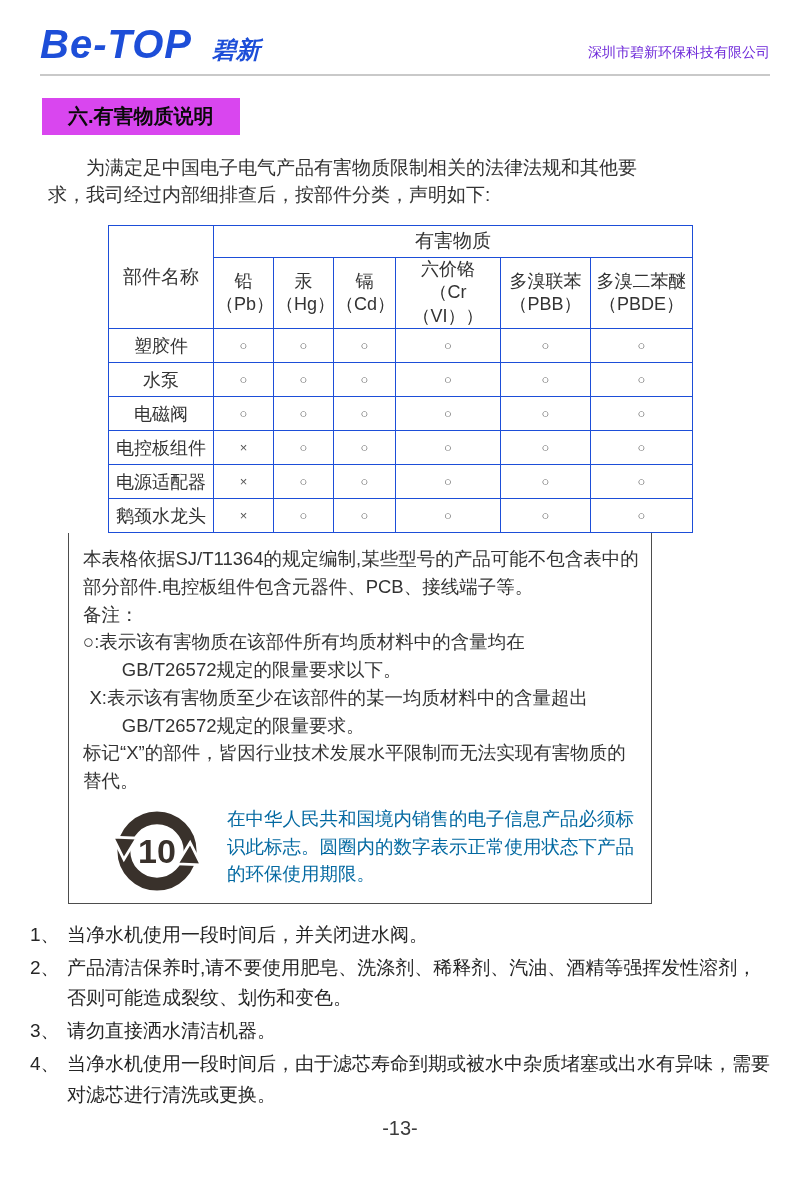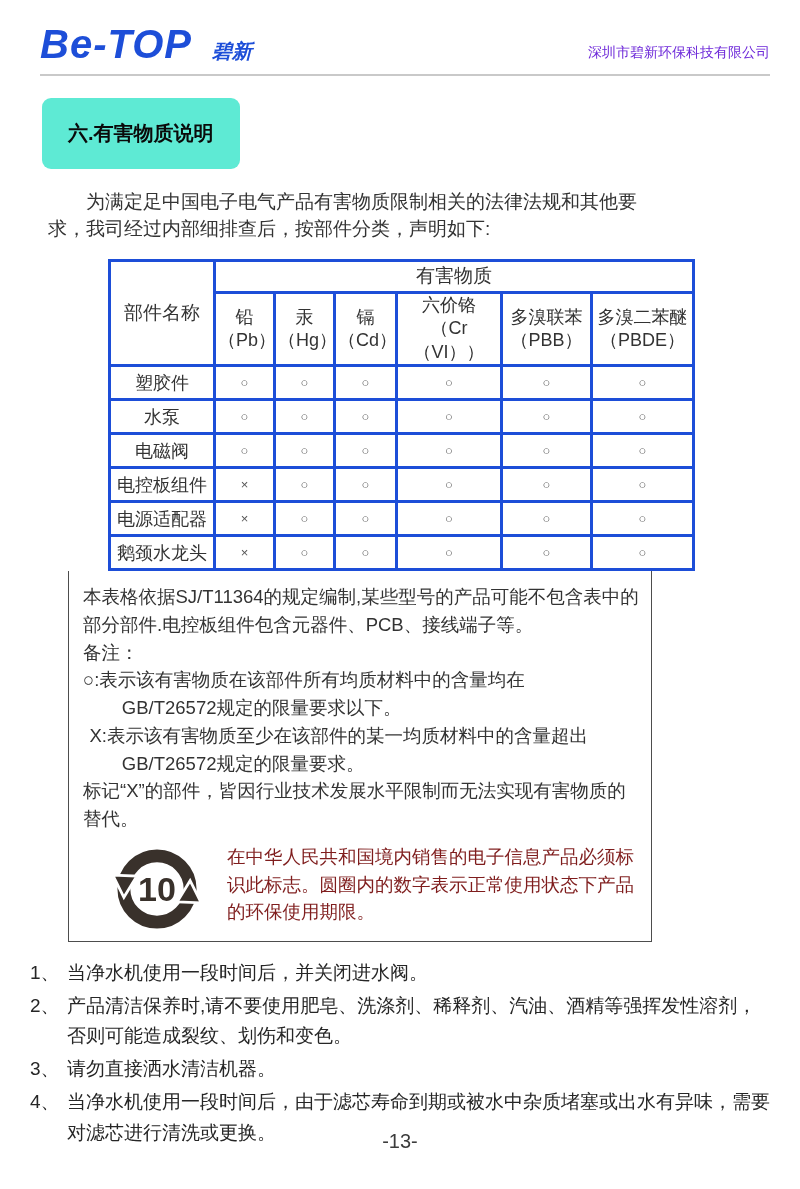--- a/index.html
+++ b/index.html
@@ -15,75 +15,75 @@
     display:flex; justify-content:space-between; align-items:flex-end;
     margin:0 30px 0 40px; padding:24px 0 10px 0;
     border-bottom:2px solid #c9c9c9;
   }
   .logo { display:flex; align-items:baseline; gap:20px; color:#1d4ed8; }
   .logo-en {
     font-size:40px; font-weight:bold; font-style:italic; letter-spacing:1px;
     line-height:1;
   }
   .logo-cn {
-    font-size:20px; font-weight:bold; font-style:italic; line-height:1;
+    font-size:24px; font-weight:bold; font-style:italic; line-height:1;
   }
   .company { font-size:14px; color:#6d28d9; padding-bottom:2px; }
 
   
   .badge {
-    display:inline-block; background:#5eead4; border-radius:9px;
-    padding:22px 26px; font-size:20px; font-weight:bold; color:#0a0a0a;
+    display:inline-block; background:#d946ef; border-radius:0;
+    padding:5px 26px; font-size:20px; font-weight:bold; color:#0a0a0a;
     margin-left:42px;
   }
   .badge-6 { margin-top:22px; }
   .badge-7 { margin-top:34px; }
 
   
   .intro {
     width:600px; margin:20px 0 16px 48px;
     font-size:19px; line-height:1.42; text-indent:2em; color:#333;
   }
 
   
   table.hazard {
     margin-left:108px; width:584px; border-collapse:collapse;
     table-layout:fixed; color:#333;
   }
   table.hazard td {
-    border:3px solid #1d4ed8; text-align:center; vertical-align:middle;
+    border:1px solid #1d4ed8; text-align:center; vertical-align:middle;
     padding:0 2px;
   }
   .group-h { height:32px; font-size:19px; }
   .sub-h   { height:54px; font-size:18px; line-height:1.3; }
   .part-h  { font-size:19px; }
   td.part  { height:34px; font-size:18px; }
   td.mark  { height:34px; font-size:13px; color:#555; }
 
   
   .notes {
     margin-left:68px; width:584px; border:1px solid #4d4d4d; border-top:none;
     padding:12px 12px 2px 14px; font-size:18.5px; line-height:1.5; color:#333;
   }
   .note-line.indent { padding-left:2.1em; }
   .note-line.x-line { padding-left:0.35em; }
 
   .epup { display:flex; align-items:flex-start; gap:24px; margin:10px 0 4px 28px; }
   .epup-svg { width:92px; height:92px; flex:0 0 auto; }
-  .epup-text { width:412px; font-size:18.5px; line-height:1.5; color:#7f1d1d; }
+  .epup-text { width:412px; font-size:18.5px; line-height:1.5; color:#0369a1; }
 
   
   .mlist { margin:16px 26px 0 30px; }
   .mitem { display:flex; font-size:19px; line-height:1.62; color:#262626; margin-bottom:2px; }
   .mitem .mk { flex:0 0 37px; }
   .mitem .tx { flex:1; }
 
   
   .pageno {
-    position:absolute; bottom:36px; left:0; width:100%;
+    position:absolute; bottom:49px; left:0; width:100%;
     text-align:center; font-size:20px; color:#3c3c3c;
   }
 </style>
 </head>
 <body>
 
 <div class="page">
 
   
   <div class="hdr">

